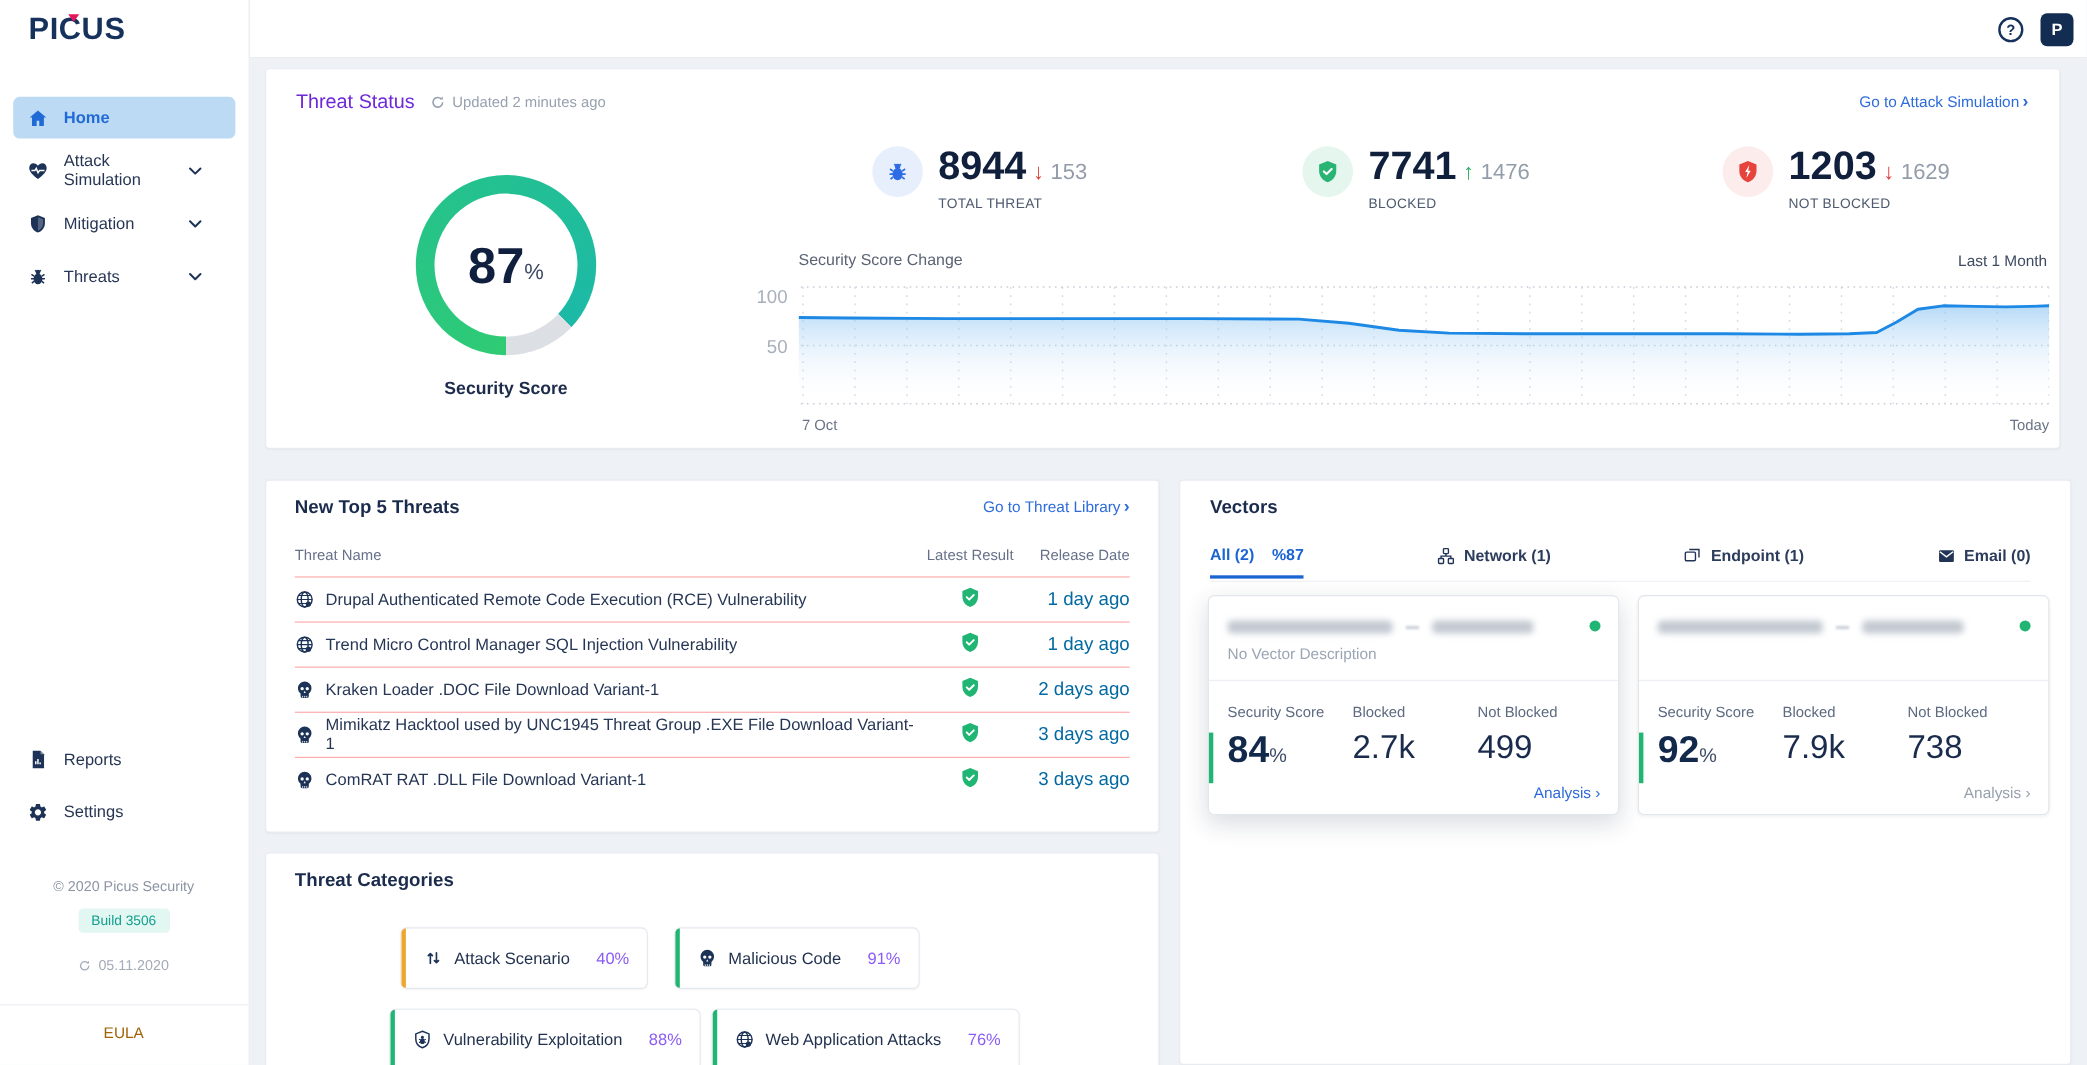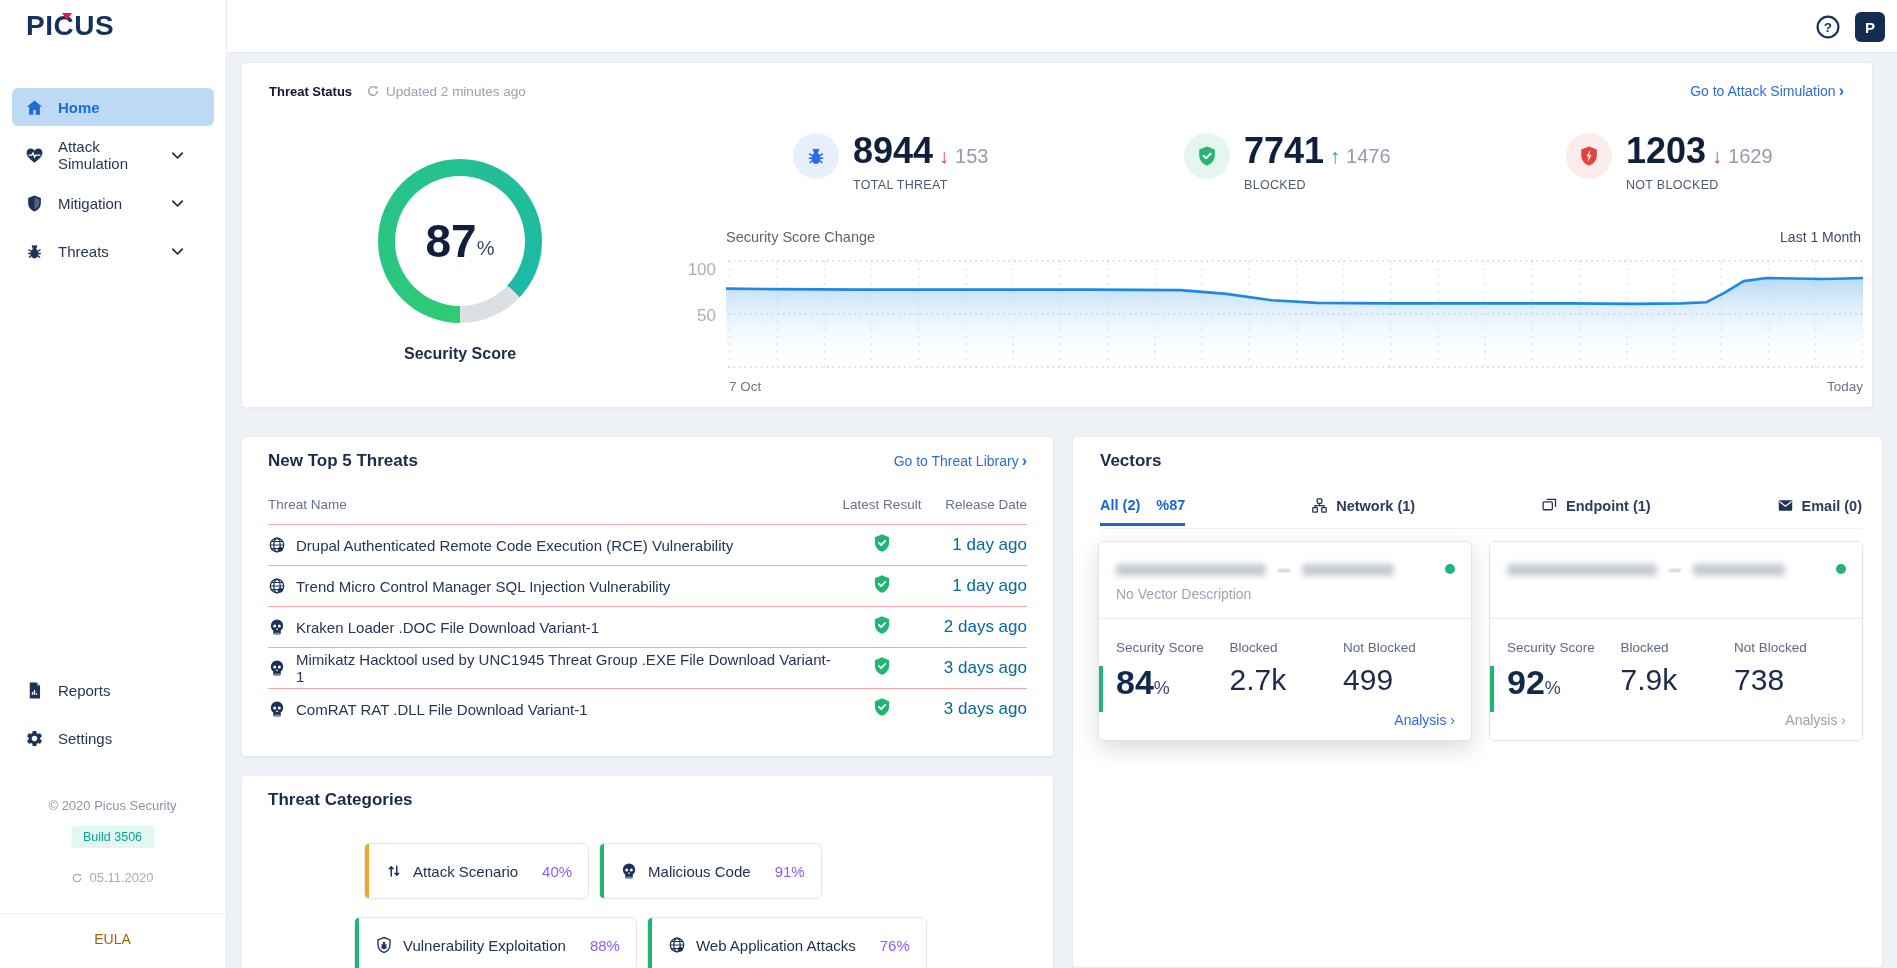--- a/index.html
+++ b/index.html
@@ -45,21 +45,21 @@
   
   .card { position:absolute; background:#fff; border:1px solid #e8ebf0; border-radius:4px;
     box-shadow:0 1px 2px rgba(16,30,54,.04); }
   .card-title { font-size:17px; font-weight:bold; color:#1b2b4d; }
   .link { font-size:14px; color:#2e6bdb; cursor:pointer; white-space:nowrap; }
   .link .chev { font-size:16px; font-weight:bold; margin-left:3px; }
 
   
   .card-threat { left:241px; top:62px; width:1632px; height:346px; }
   .ts-header { position:absolute; left:27px; top:19px; right:28px; display:flex; align-items:center; }
-  .ts-title { font-size:13px; font-weight:bold; color:#0f172a; }
+  .ts-title { font-size:18px; font-weight:normal; color:#6d28d9; }
   .ts-updated { display:flex; align-items:center; gap:6px; margin-left:14px; font-size:13.5px; color:#97a1b0; }
   .ts-updated .ic { width:14px; height:14px; }
   .ts-header .link { margin-left:auto; }
   .donut { position:absolute; left:136px; top:96px; width:164px; height:164px; border-radius:50%; }
   .donut::after { content:""; position:absolute; inset:17px; background:#fff; border-radius:50%; }
   .donut-text { position:absolute; inset:0; z-index:2; display:flex; align-items:center; justify-content:center; }
   .donut-text .val { font-size:46px; font-weight:bold; color:#0f1f3d; }
   .donut-text .unit { font-size:20px; color:#3c4a66; margin-top:14px; }
   .donut-label { position:absolute; left:86px; top:282px; width:264px; text-align:center;
     font-size:16px; font-weight:bold; color:#1c2b4a; }
@@ -87,21 +87,21 @@
   .col-name { flex:1; } .col-result { width:90px; text-align:center; } .col-date { width:100px; text-align:right; }
   .t5-row { display:flex; align-items:center; height:41px; border-top:1px solid #fca5a5; cursor:pointer; }
   .t5-row .col-name { display:flex; align-items:center; gap:10px; font-size:15px; color:#263655; }
   .t5-row .ic.row-ic { width:18px; height:18px; color:#1c3257; flex:none; }
   .t5-row .col-result .ic { width:20px; height:20px; display:inline-block; }
   .t5-row .col-date { font-size:17px; color:#0369a1; }
 
   
   .panel-vectors { left:1072px; top:436px; width:811px; height:532px; }
   .vec-title { position:absolute; left:27px; top:14px; }
-  .vec-tabs { position:absolute; left:27px; right:20px; top:60px; display:flex; align-items:flex-start;
+  .vec-tabs { position:absolute; left:27px; right:36px; top:60px; display:flex; align-items:flex-start;
     justify-content:space-between; border-bottom:1px solid #edf0f4; height:32px; }
   .vec-tab { display:flex; align-items:center; gap:8px; font-size:14.5px; color:#2c3c5c;
     padding-bottom:10px; cursor:pointer;font-weight:bold; }
   .vec-tab .ic { width:17px; height:17px; color:#223456; }
   .vec-tab.active { color:#1a64d4; border-bottom:3px solid #1a64d4; font-weight:bold; }
   .vec-tab .tab-extra { margin-left:8px; }
   .vec-cards { position:absolute; left:25px; right:19px; top:104px; display:flex; gap:17px; }
   .vec-card { flex:1; height:200px; background:#fff; border:1px solid #e2e6ec; border-radius:6px; position:relative; cursor:pointer; }
   .vec-card.elevated { box-shadow:0 8px 22px rgba(20,35,60,.16); }
   .vec-card.flat { box-shadow:0 1px 3px rgba(20,35,60,.06); }
@@ -117,21 +117,21 @@
   .vec-score { font-size:34px; font-weight:bold; color:#13294b; line-height:1; }
   .vec-score .pct { font-size:18px; font-weight:normal; color:#3c4a66; }
   .vec-num { font-size:30px; color:#1b2b4d; line-height:1; margin-top:3px; }
   .vec-accent { position:absolute; left:0; top:124px; width:4px; height:46px; background:#21b573; }
   .vec-analysis { position:absolute; right:16px; bottom:12px; font-size:14px; cursor:pointer; }
   .vec-analysis.primary { color:#2e6bdb; } .vec-analysis.muted { color:#97a1ae; }
 
   
   .card-cats { left:241px; top:775px; width:813px; height:300px; }
   .cat-title { position:absolute; left:26px; top:14px; }
-  .cat-row1 { position:absolute; left:122px; top:67px; display:flex; gap:10px; }
+  .cat-row1 { position:absolute; left:122px; top:67px; display:flex; gap:24px; }
   .cat-row2 { position:absolute; left:112px; top:141px; display:flex; gap:10px; }
   .cat-card { position:relative; display:flex; align-items:center; gap:10px; height:56px;
     padding:0 16px 0 20px; background:#fff; border:1px solid #e4e8ee; border-radius:6px;
     box-shadow:0 1px 2px rgba(16,30,54,.05); cursor:pointer; }
   .cat-accent { position:absolute; left:0; top:0; bottom:0; width:4px; border-radius:6px 0 0 6px; }
   .cat-card .ic { width:18px; height:18px; color:#1c3257; }
   .cat-label { font-size:15px; color:#22324f; }
   .cat-value { font-size:15px; color:#8b5cf6; margin-left:14px; }
 </style>
 </head>

